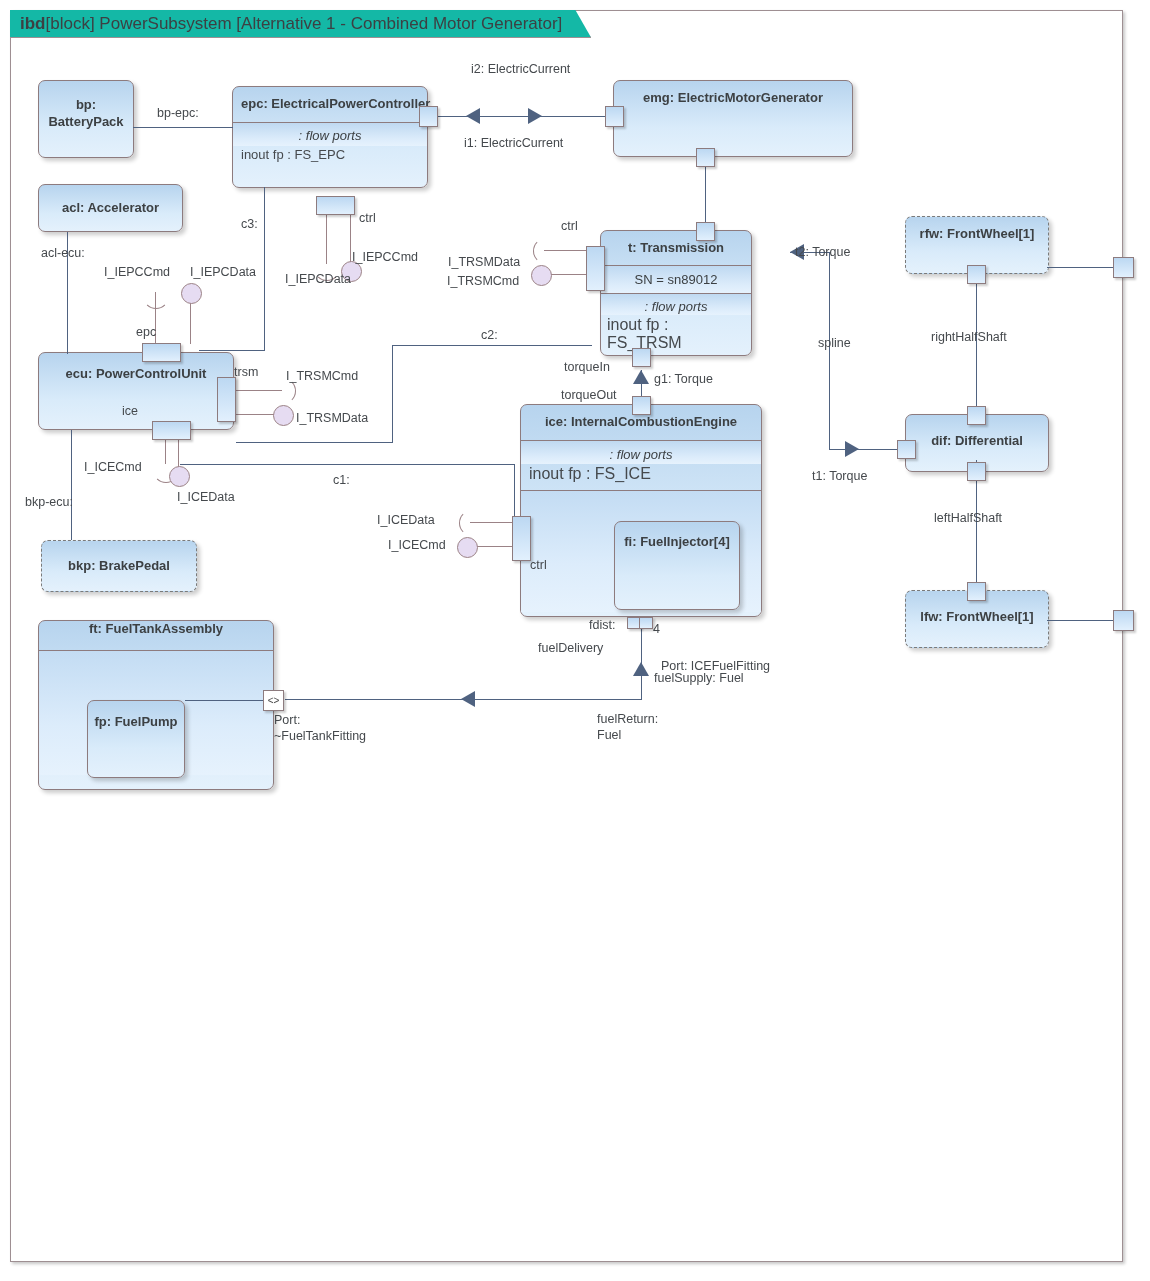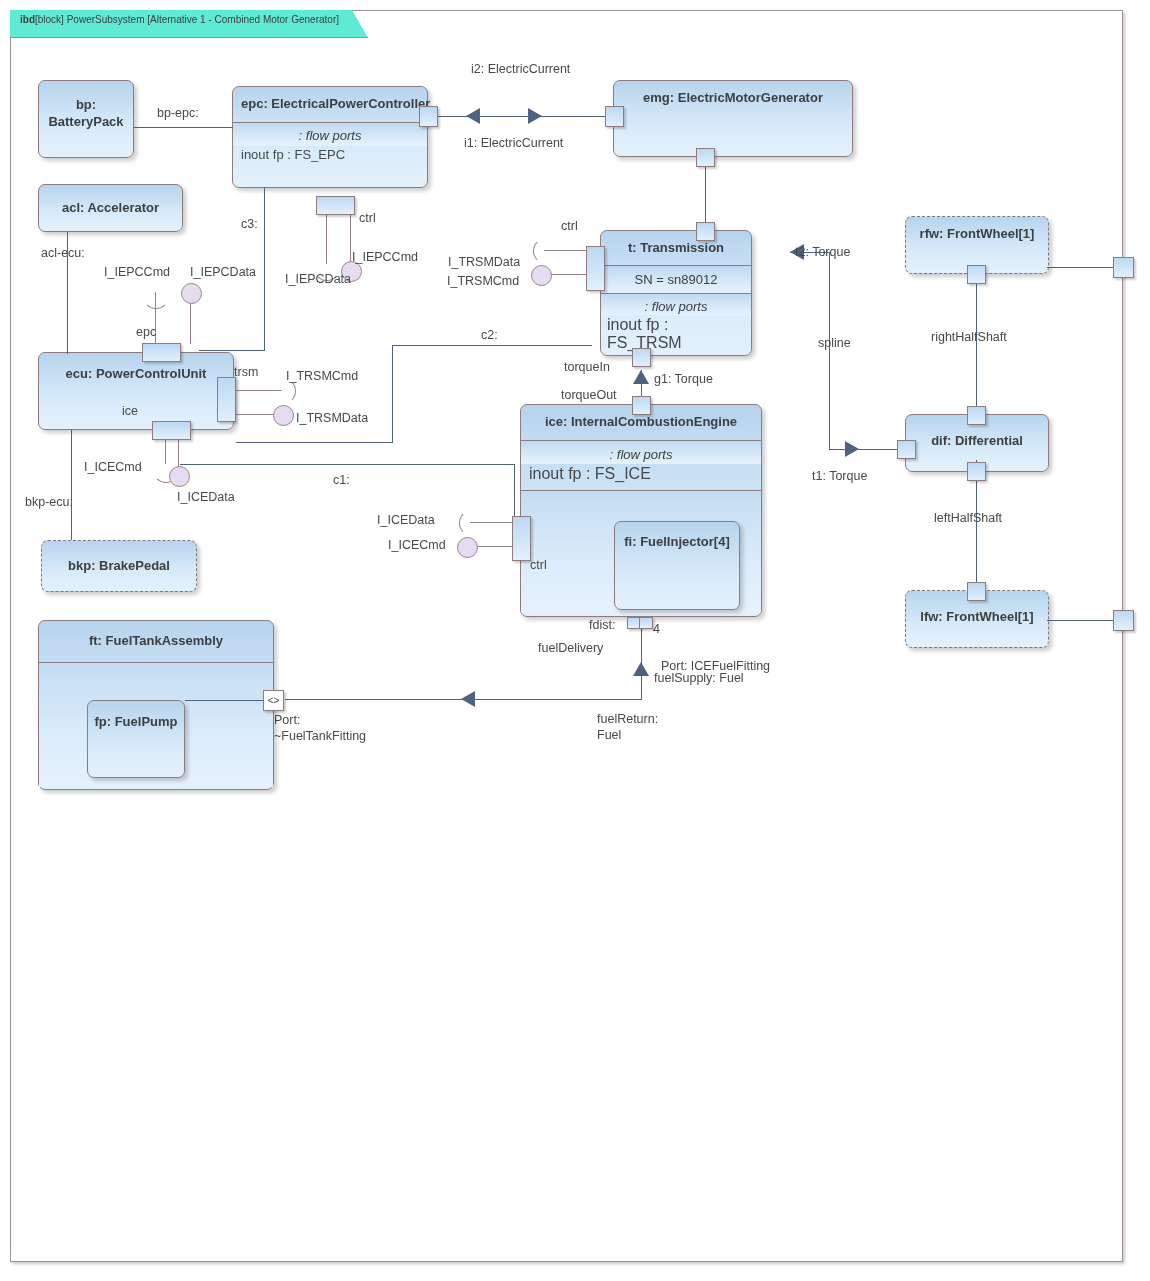--- a/index.html
+++ b/index.html
@@ -14,23 +14,23 @@
   
   .frame{
     position:absolute;left:10px;top:10px;width:1113px;height:1252px;
     border:1.5px solid #9e8f92;background:#fff;
     box-shadow:2px 2px 3px rgba(0,0,0,.22);
     box-sizing:border-box;
   }
   .frame-tab{
     position:absolute;left:10px;top:10px;height:28px;
     border:1.5px solid #9e8f92;border-top:none;border-left:none;
-    background:#5eead4;box-sizing:border-box;
+    background:#14b8a6;box-sizing:border-box;
     padding:4px 28px 4px 10px;
-    font-size:10px;color:#3c4043;white-space:nowrap;
+    font-size:17px;color:#3c4043;white-space:nowrap;
     clip-path:polygon(0 0,calc(100% - 16px) 0,100% 100%,0 100%);
   }
   .frame-tab b{font-weight:bold;}
 
   
   .blk{
     position:absolute;box-sizing:border-box;
     border:1.2px solid #8d7b7e;border-radius:7px;
     background:linear-gradient(180deg,#b7d4ee 0%,#d9ebfa 62%,#e4f1fc 100%);
     box-shadow:3px 3px 4px rgba(0,0,0,.20);
@@ -212,21 +212,21 @@
 
   <div class="blk" style="left:614px;top:521px;width:126px;height:89px;">
     <div class="cap" style="padding-top:12px;">fi: FuelInjector[4]</div>
   </div>
   <div class="port" style="left:632px;top:396px;width:19px;height:19px;"></div>
   <div class="port" style="left:512px;top:516px;width:19px;height:45px;"></div>
   <div class="port" style="left:627px;top:617px;width:14px;height:12px;"></div>
   <div class="port" style="left:639px;top:617px;width:14px;height:12px;"></div>
 
   <div class="blk" style="left:38px;top:620px;width:236px;height:170px;">
-    <div class="cap" style="padding:12px 4px 12px 4px;">ft: FuelTankAssembly</div>
+    <div class="cap" style="padding:0 4px 12px 4px;">ft: FuelTankAssembly</div>
     <div class="fillrest" style="height:124px;"></div>
   </div>
 
   <div class="blk" style="left:87px;top:700px;width:98px;height:78px;">
     <div class="cap" style="padding-top:13px;">fp: FuelPump</div>
   </div>
   <div class="port conj" style="left:263px;top:690px;width:21px;height:21px;">
     <span>&lt;&gt;</span>
   </div>
 

